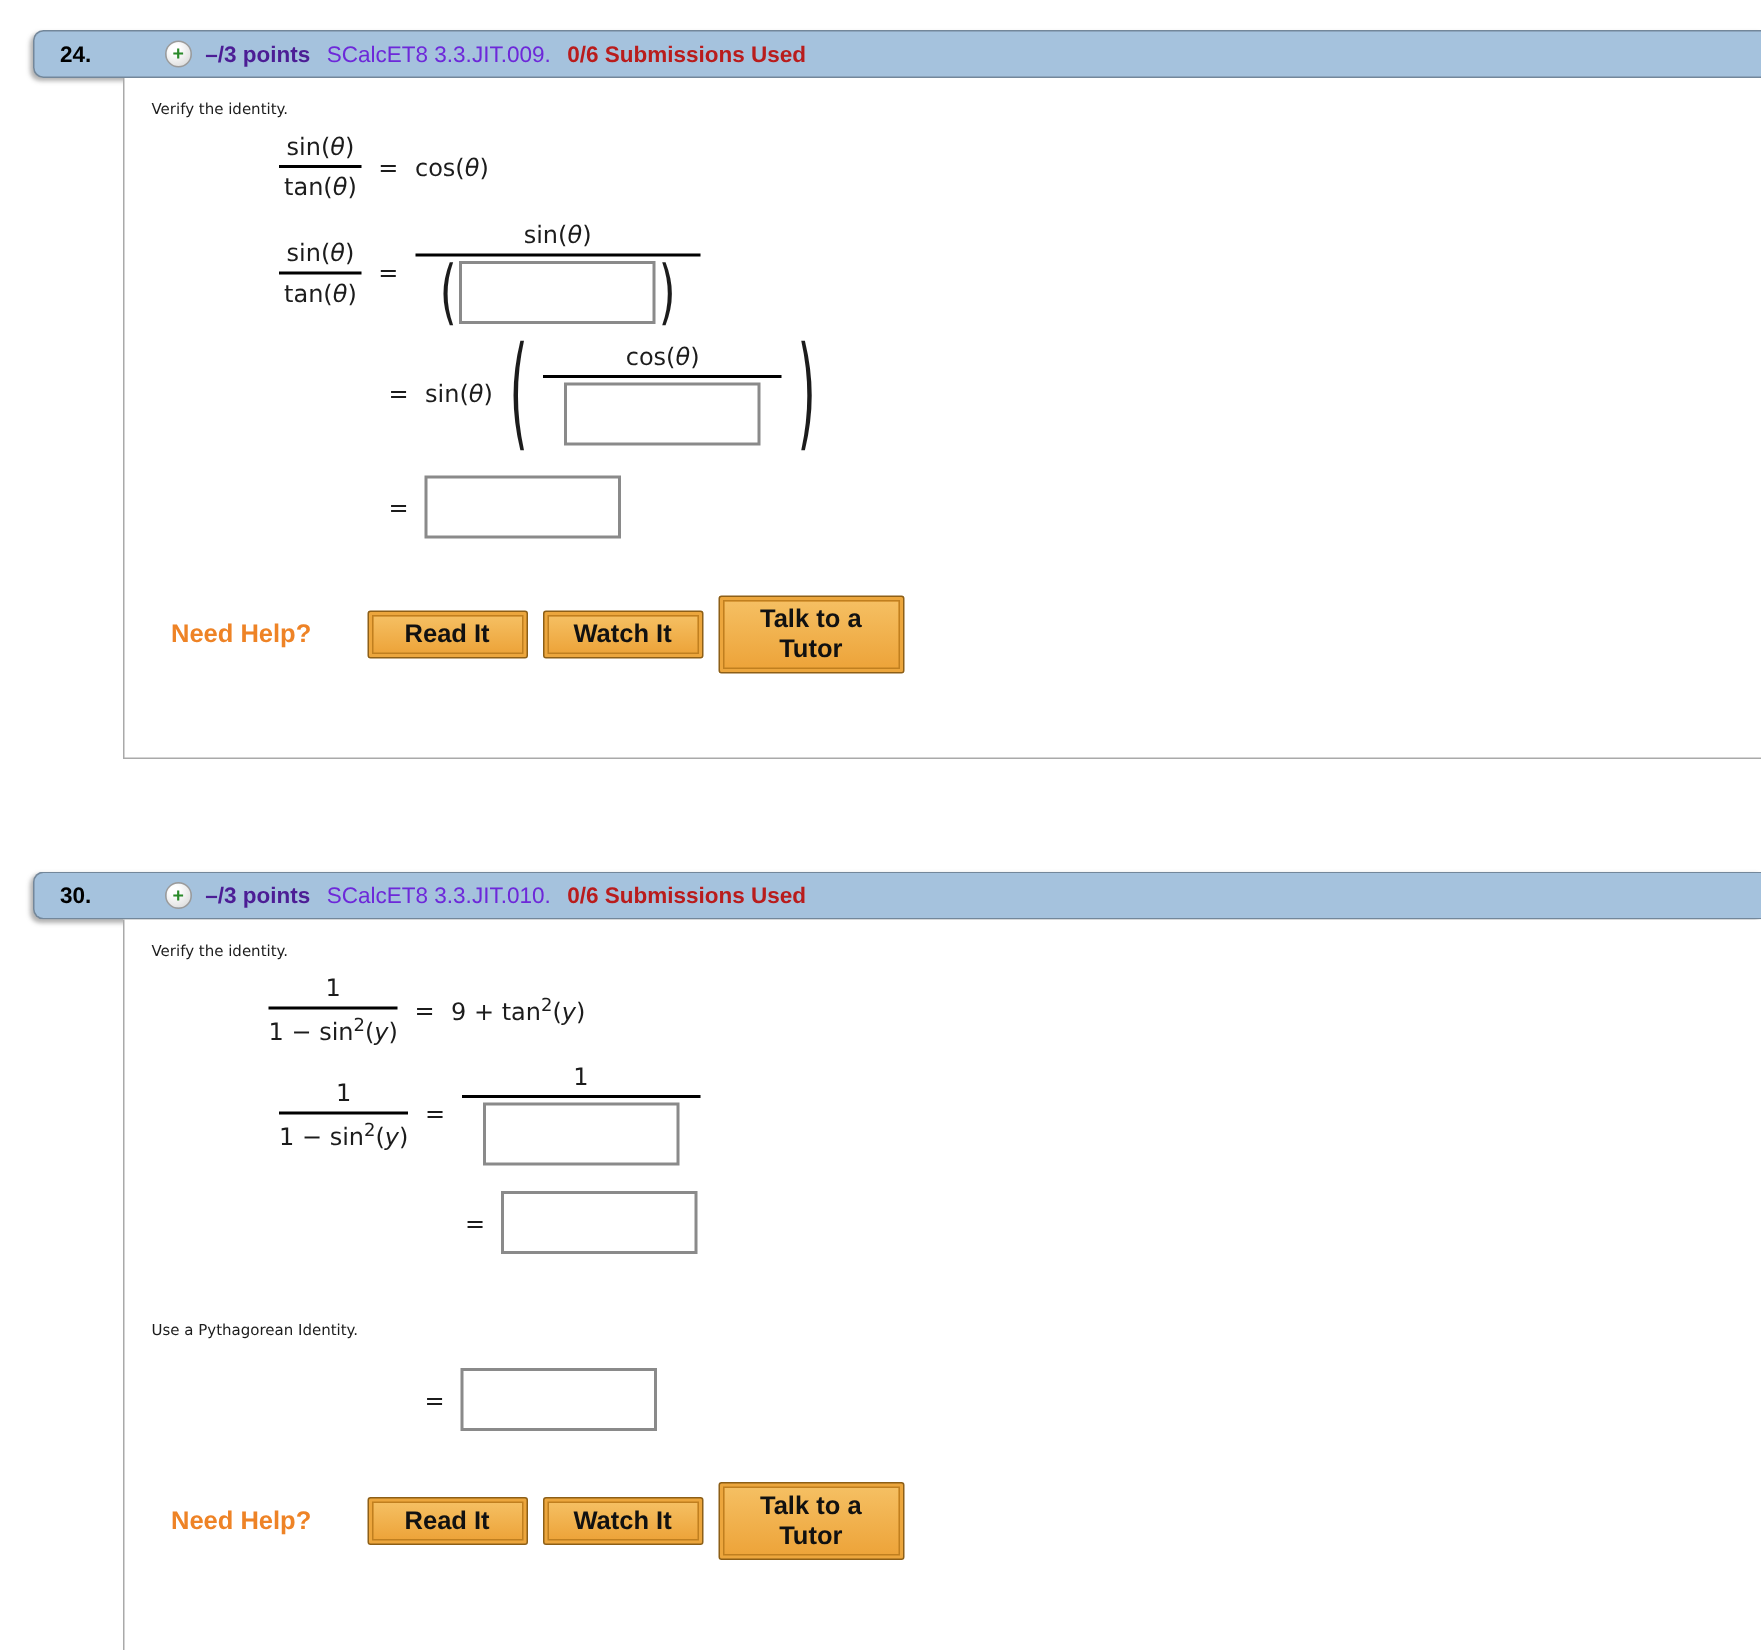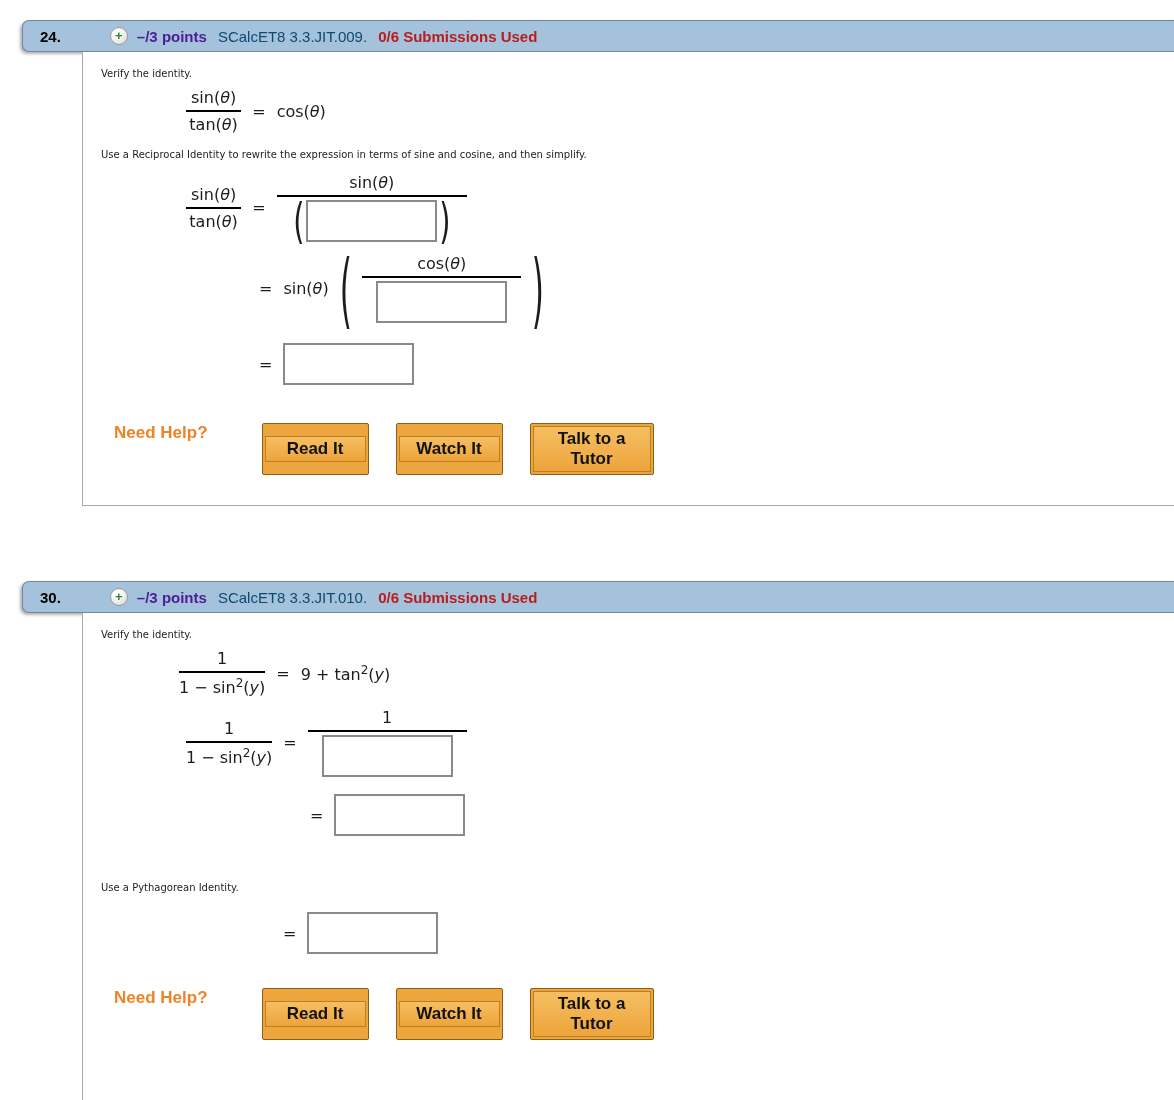--- a/index.html
+++ b/index.html
@@ -20,21 +20,21 @@
   }
   .qnum{font-weight:bold;color:#000000;margin-left:17px;}
   .plus-icon{
     width:16px;height:16px;border-radius:50%;
     background:radial-gradient(circle at 35% 30%, #ffffff 20%, #dcdcdc 85%);
     border:1px solid #9b9b9b;display:flex;align-items:center;justify-content:center;
     margin-left:49px;flex:0 0 auto;cursor:pointer;
   }
   .plus-glyph{color:#2a8a2a;font-weight:bold;font-size:13px;line-height:1;margin-top:-1px;}
   .qpoints{color:#4c1d95;font-weight:bold;margin-left:9px;}
-  .qsource{color:#0c4a6e;margin-left:11px;}
+  .qsource{color:#6d28d9;margin-left:11px;}
   .qsubs{font-weight:bold;color:#b91c1c;margin-left:11px;}
 
   
   .qcontent{
     margin-left:60px;border-left:1px solid #a9a9a9;background:#fff;
     padding:16px 0 0 18px;box-sizing:border-box;
   }
   #p24 .qcontent{border-bottom:1px solid #a9a9a9;height:454px;}
   #p25 .qcontent{height:487px;}
 
@@ -56,21 +56,21 @@
   }
   .bp{
     display:inline-block;font-family:"DejaVu Sans", sans-serif;line-height:1;
     transform-origin:center;white-space:nowrap;
   }
   .bp-md{font-size:40px;transform:scale(.72,1.18);}
   .bp-lg{font-size:40px;transform:scale(.78,2.05);margin:0 -2px;}
   .eq{flex:0 0 auto;}
 
   
-  .help-row{display:flex;column-gap:27px;}
+  .help-row{display:flex;align-items:center;column-gap:10px;}
   .help-label{
     color:#ee8326;font-weight:bold;font-size:17px;margin-right:27px;
     font-family:"Liberation Sans", sans-serif;
   }
   .wa-btn{
     background:#eca63d;border:1px solid #8d5f17;border-radius:2px;padding:2px;
     cursor:pointer;box-sizing:border-box;width:107px;
   }
   .wa-btn.wide{width:124px;}
   .wa-btn-inner{
@@ -117,21 +117,20 @@
 
     <div class="mrow stmt-24">
       <span class="frac">
         <span class="fnum tok"><span>sin(</span><i>θ</i><span>)</span></span>
         <span class="fden tok"><span>tan(</span><i>θ</i><span>)</span></span>
       </span>
       <span class="eq">=</span>
       <span class="tok"><span>cos(</span><i>θ</i><span>)</span></span>
     </div>
 
-    <p class="body-text instr-24">Use a Reciprocal Identity to rewrite the expression in terms of sine and cosine, and then simplify.</p>
 
     <div class="mrow l1-24">
       <span class="frac">
         <span class="fnum tok"><span>sin(</span><i>θ</i><span>)</span></span>
         <span class="fden tok"><span>tan(</span><i>θ</i><span>)</span></span>
       </span>
       <span class="eq">=</span>
       <span class="frac widebar">
         <span class="fnum tok"><span>sin(</span><i>θ</i><span>)</span></span>
         <span class="denrow" style="border-top:2px solid #000;">

